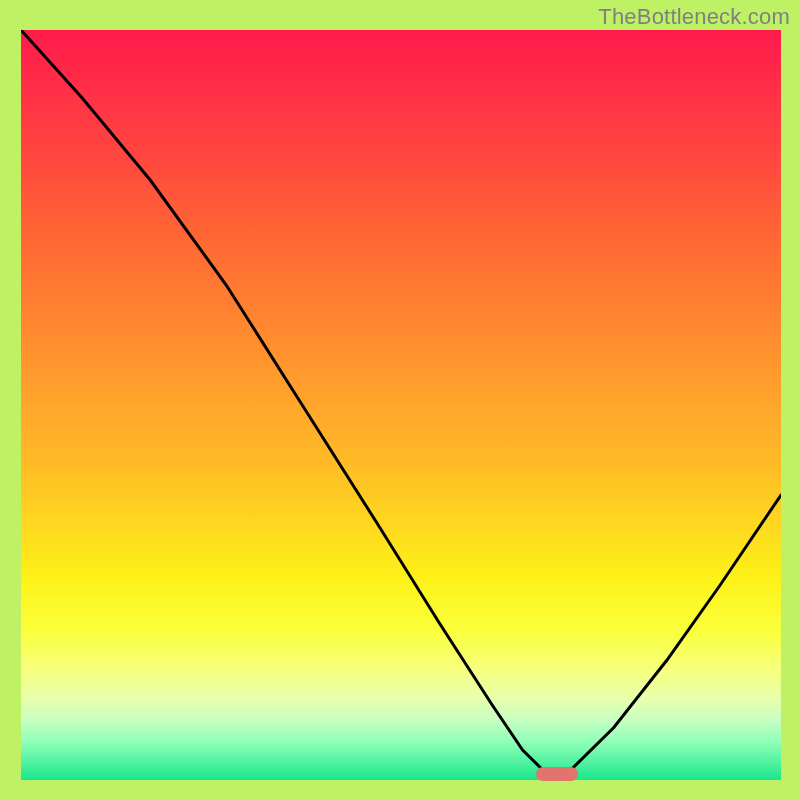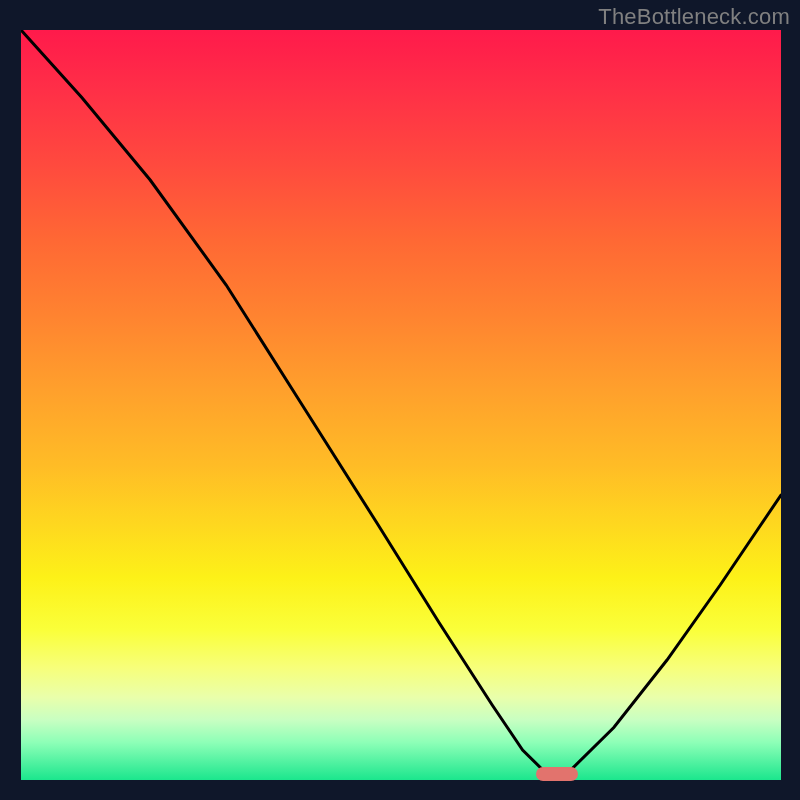--- a/index.html
+++ b/index.html
@@ -5,21 +5,21 @@
   body {
     margin: 0;
     padding: 0;
     background: #fff;
     font-family: Arial, Helvetica, sans-serif;
   }
   .container {
     width: 800px;
     height: 800px;
     position: relative;
-    background: #0f172a;
+    background: #bef264;
   }
   .watermark {
     position: absolute;
     top: 4px;
     right: 10px;
     color: #808080;
     font-size: 22px;
     font-weight: 500;
     letter-spacing: 0.2px;
     z-index: 10;

